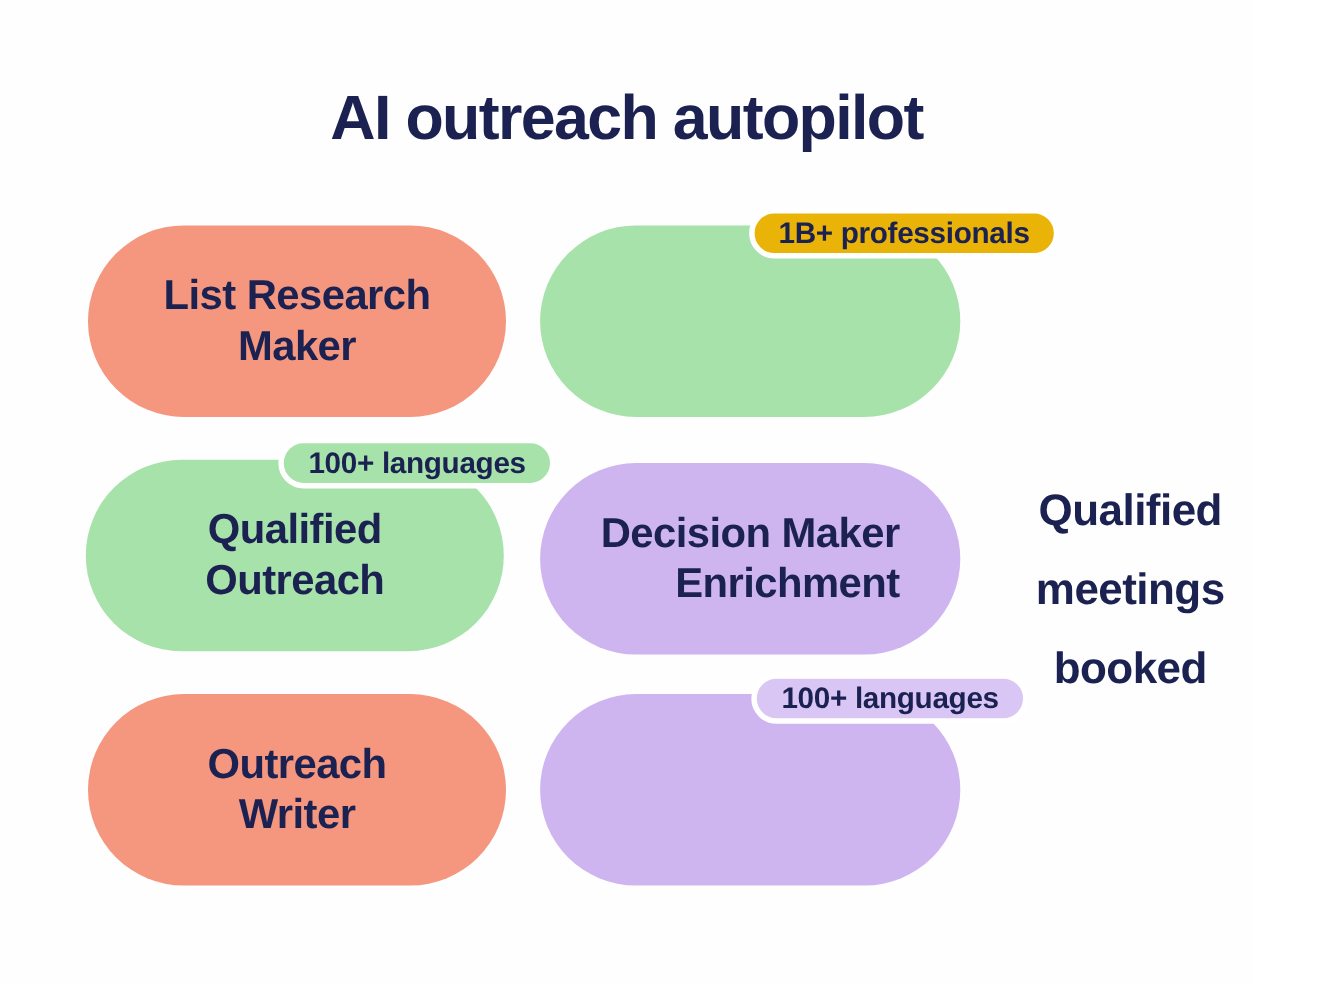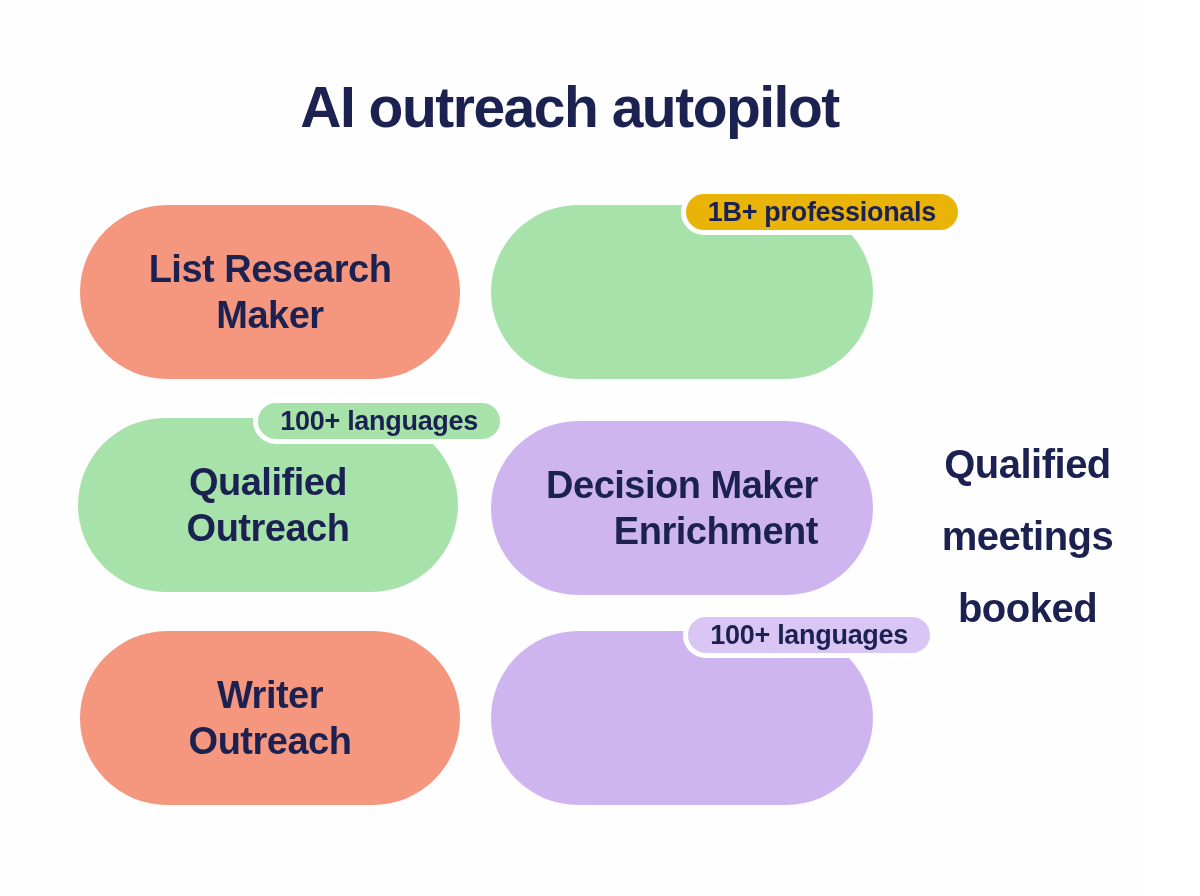--- a/index.html
+++ b/index.html
@@ -109,22 +109,22 @@
     <div class="pill-label">
       <div>Decision Maker</div>
       <div>Enrichment</div>
     </div>
   </div>
 
   <div class="outcome">Qualified meetings booked</div>
 
   <div class="pill pos-r3c1" style="background: rgb(245, 150, 126);">
     <div class="pill-label">
+      <div>Outreach</div>
       <div>Writer</div>
-      <div>Outreach</div>
     </div>
   </div>
 
   <div class="pill pos-r3c2" style="background: rgb(206, 181, 240);">
     <div class="badge badge-deliverability" style="background: rgb(217, 198, 245);">100+ languages</div>
   </div>
 
 </div>
 
 </body></html>

